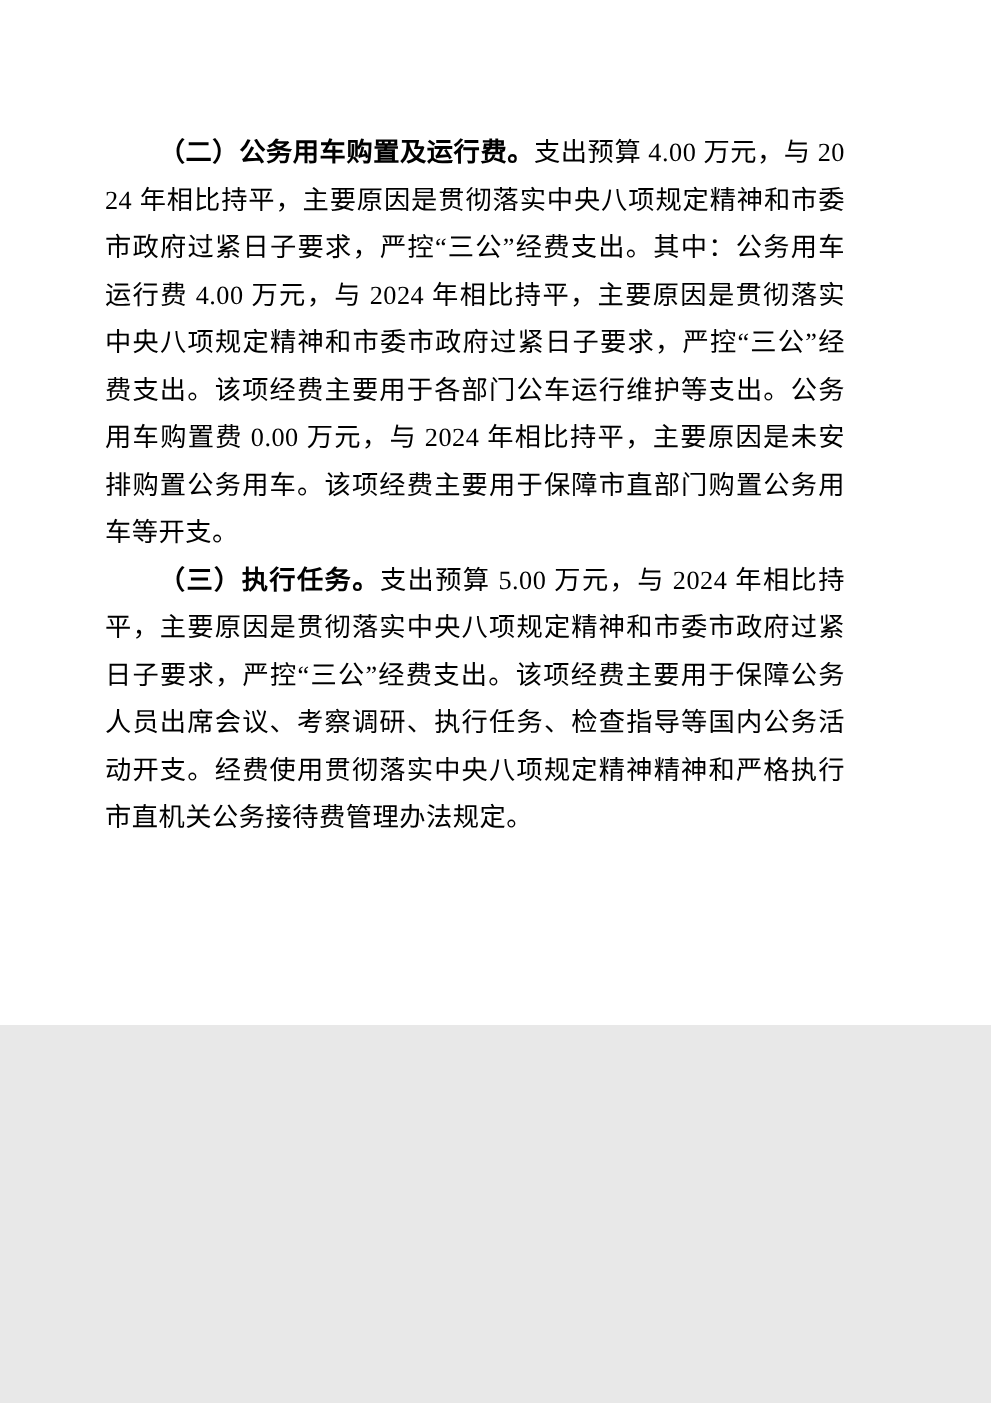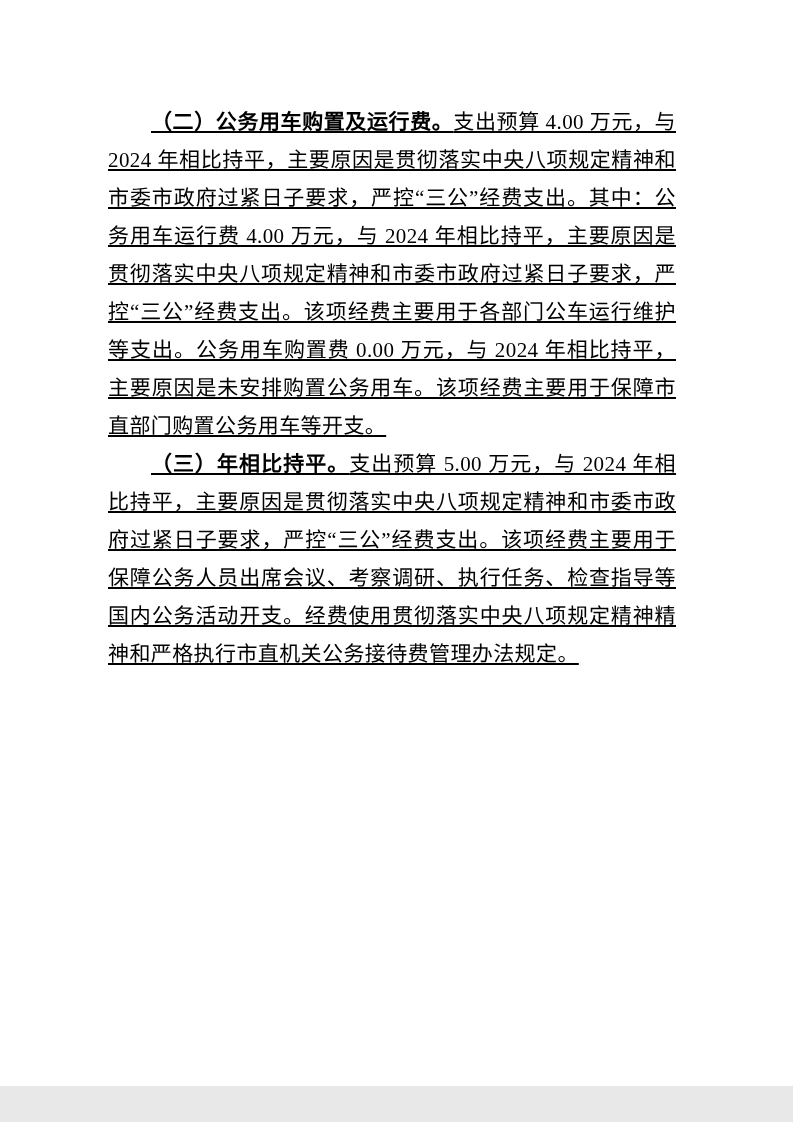--- a/index.html
+++ b/index.html
@@ -4,29 +4,28 @@
   <title>公务经费支出预算说明</title>
   <style>
     html, body {
       margin: 0;
       padding: 0;
       background: #e8e8e8;
     }
     .page {
       position: relative;
       width: 793px;
-      height: 1086px;
+      height: 820px;
       margin: 0 auto;
       background: #ffffff;
       box-sizing: border-box;
-      padding: 103px 117px 0 108px;
+      padding: 103px 117px 0 84px;
       font-family: "Liberation Serif", "DejaVu Serif", serif;
       color: #000000;
       overflow: hidden;
-      text-decoration: underline;
     }
     .para {
       margin: 0;
       font-size: 21px;
       line-height: 38px;
       text-align: justify;
       text-align-last: left;
       text-indent: 43px;
       letter-spacing: 0.4px;
       word-break: break-all;
@@ -35,15 +34,15 @@
       font-weight: bold;
     }
   </style>
 </head>
 <body>
 
 <div class="page">
 
   <p class="para"><b class="para-heading">（二）公务用车购置及运行费。</b><span class="para-body">支出预算 4.00 万元，与 2024 年相比持平，主要原因是贯彻落实中央八项规定精神和市委市政府过紧日子要求，严控“三公”经费支出。其中：公务用车运行费 4.00 万元，与 2024 年相比持平，主要原因是贯彻落实中央八项规定精神和市委市政府过紧日子要求，严控“三公”经费支出。该项经费主要用于各部门公车运行维护等支出。公务用车购置费 0.00 万元，与 2024 年相比持平，主要原因是未安排购置公务用车。该项经费主要用于保障市直部门购置公务用车等开支。</span></p>
 
-  <p class="para"><b class="para-heading">（三）年相比持平。</b><span class="para-body">支出预算 5.00 万元，与 2024 年相比持平，主要原因是贯彻落实中央八项规定精神和市委市政府过紧日子要求，严控“三公”经费支出。该项经费主要用于保障公务人员出席会议、考察调研、执行任务、检查指导等国内公务活动开支。经费使用贯彻落实中央八项规定精神精神和严格执行市直机关公务接待费管理办法规定。</span></p>
+  <p class="para"><b class="para-heading">（三）执行任务。</b><span class="para-body">支出预算 5.00 万元，与 2024 年相比持平，主要原因是贯彻落实中央八项规定精神和市委市政府过紧日子要求，严控“三公”经费支出。该项经费主要用于保障公务人员出席会议、考察调研、执行任务、检查指导等国内公务活动开支。经费使用贯彻落实中央八项规定精神精神和严格执行市直机关公务接待费管理办法规定。</span></p>
 
 </div>
 
 </body></html>

